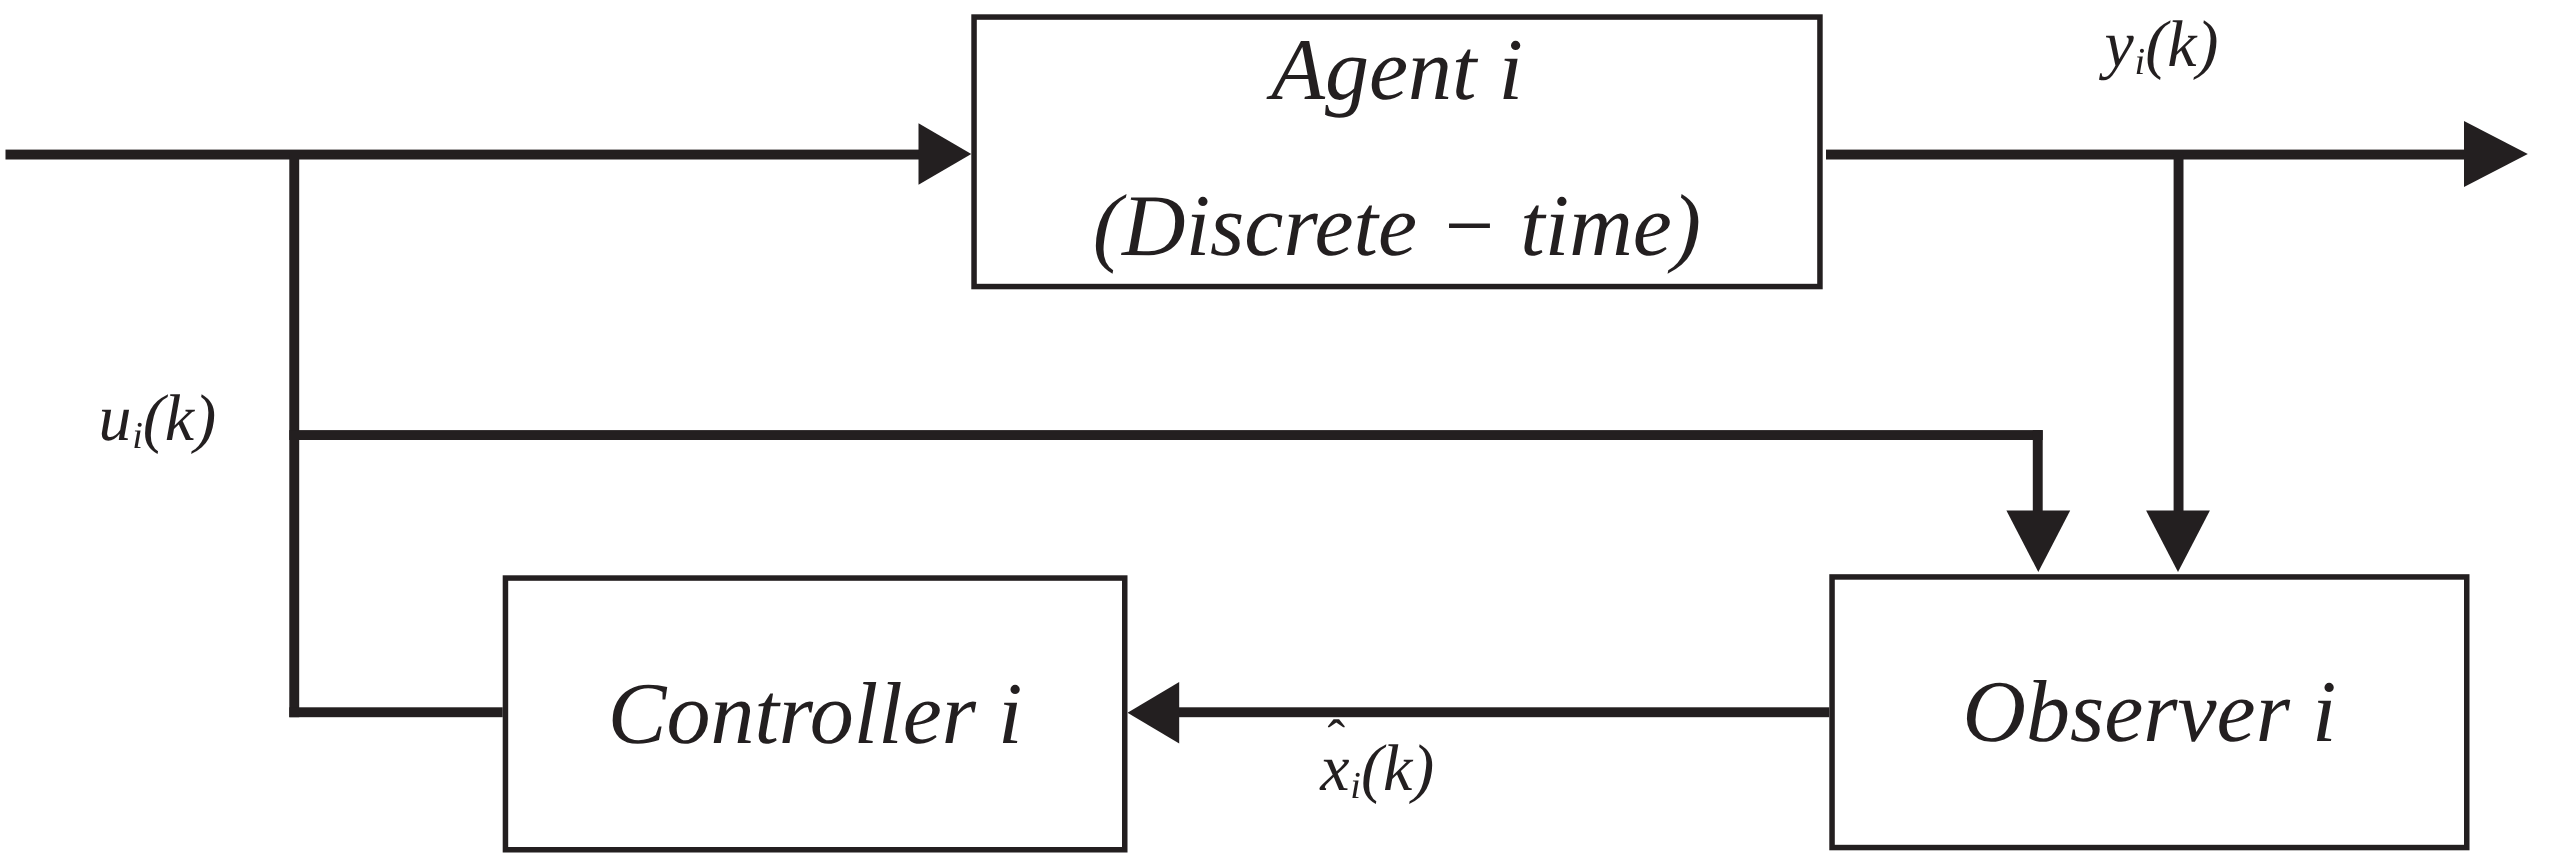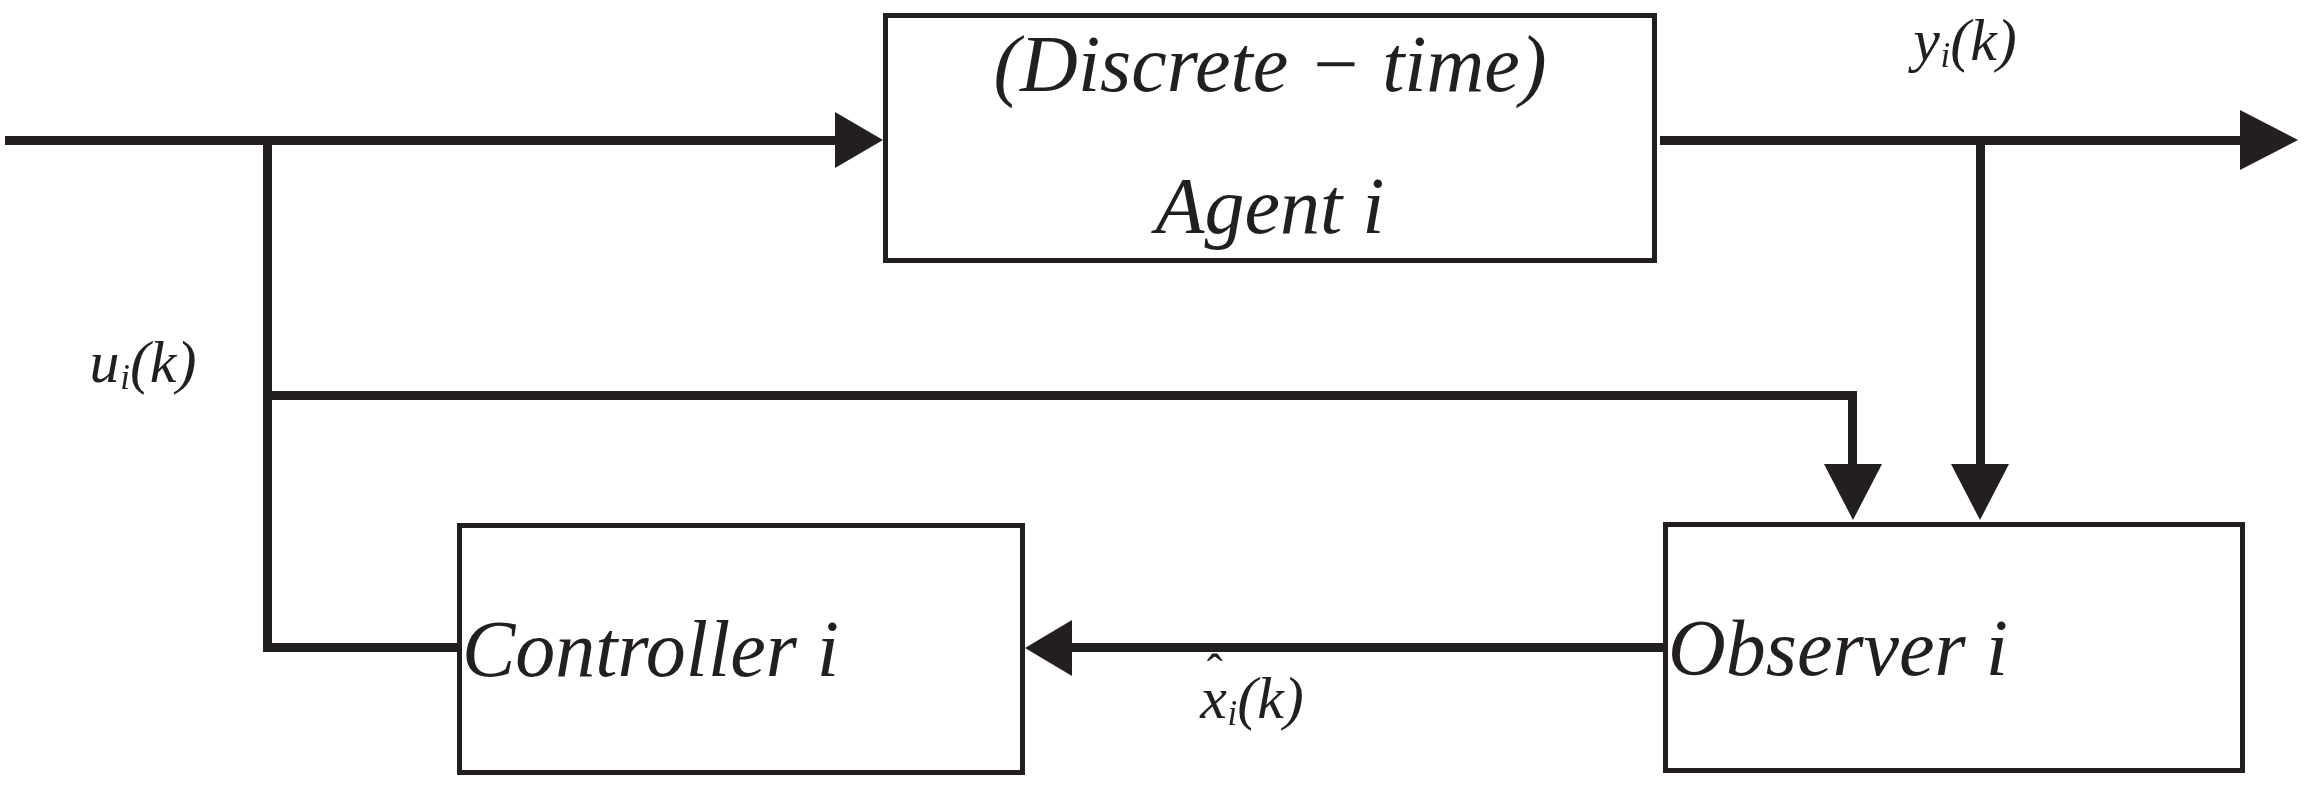--- a/index.html
+++ b/index.html
@@ -17,20 +17,21 @@
     overflow: hidden;
   }
   
   .box {
     position: absolute;
     box-sizing: border-box;
     border: 5px solid #231f20;
     background: #ffffff;
     display: flex;
     align-items: center;
+    justify-content: center;
   }
   .block-label {
     font-style: italic;
     font-size: 80px;
     line-height: 1.1;
     white-space: nowrap;
   }
   #agent-box {
     left: 883px; top: 13px; width: 774px; height: 250px;
     flex-direction: column;
@@ -100,21 +101,21 @@
   .hat-wrap { position: relative; display: inline-block; }
   .hat {
     position: absolute;
     top: -0.42em;
     left: 55%;
     transform: translateX(-50%);
     font-size: 0.8em;
     font-style: normal;
   }
   #y-output-label    { left: 1965px; top: 6px; }
-  #u-input-label     { left: 143px;  top: 328px; }
+  #u-input-label     { left: 143px;  top: 346px; }
   #xhat-estimate-label { left: 1252px; top: 664px; }
 </style>
 </head>
 <body>
 
 <div class="diagram">
 
   <div class="line" id="input-line"></div>
   <div class="line" id="output-line"></div>
   <div class="line" id="y-feedback-line"></div>
@@ -124,22 +125,22 @@
   <div class="line" id="controller-input-line"></div>
   <div class="line" id="xhat-line"></div>
 
   <div class="arrow arrow-right" id="input-arrowhead"></div>
   <div class="arrow arrow-right-big" id="output-arrowhead"></div>
   <div class="arrow arrow-down" id="u-to-observer-arrowhead"></div>
   <div class="arrow arrow-down" id="y-to-observer-arrowhead"></div>
   <div class="arrow arrow-left" id="xhat-to-controller-arrowhead"></div>
 
   <div class="box" id="agent-box">
+    <div class="block-label">Agent i</div>
     <div class="block-label">(Discrete − time)</div>
-    <div class="block-label">Agent i</div>
   </div>
 
   <div class="box" id="controller-box">
     <div class="block-label">Controller i</div>
   </div>
 
   <div class="box" id="observer-box">
     <div class="block-label">Observer i</div>
   </div>
 

